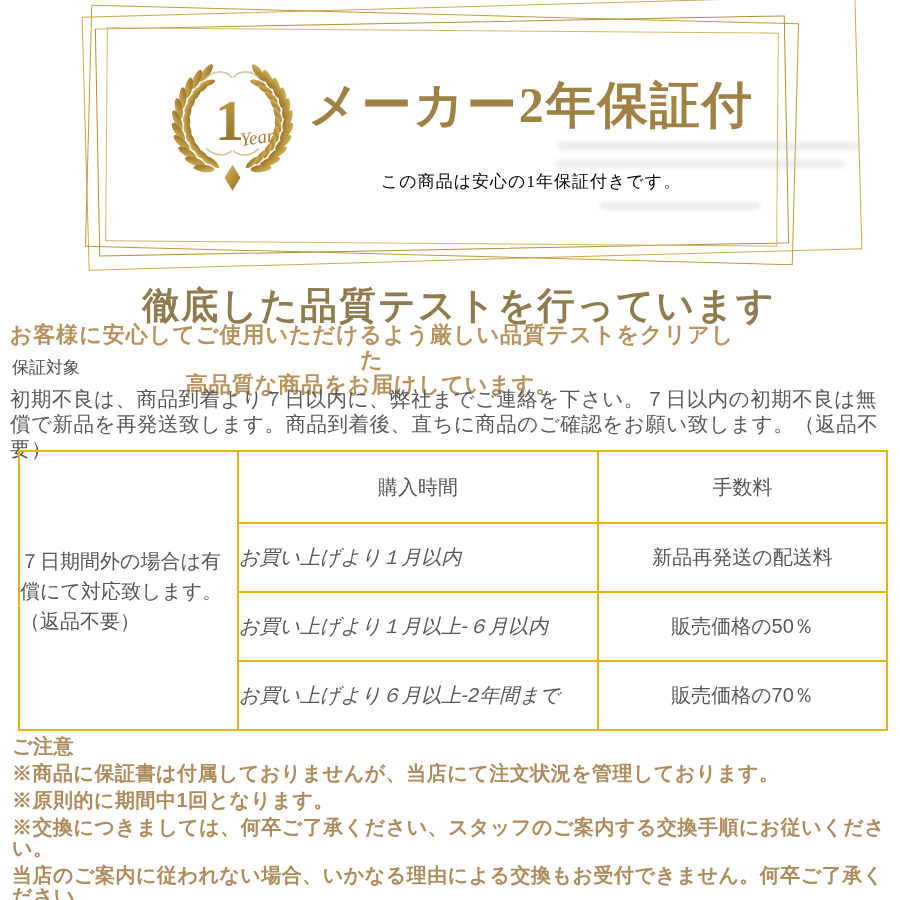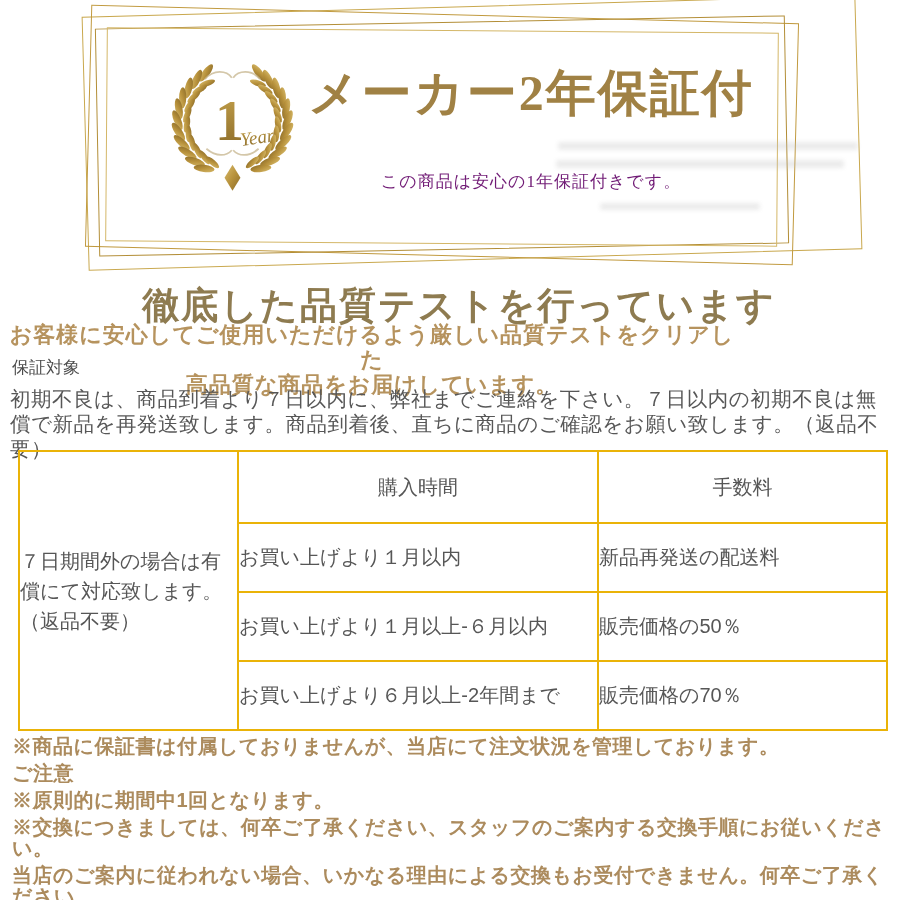--- a/index.html
+++ b/index.html
@@ -10,27 +10,27 @@
   
   .banner{position:absolute;left:0;top:0;width:900px;height:270px;}
   .frame{position:absolute;border:1.6px solid #c5a24a;background:transparent;}
   .f1{left:88px;top:14px;width:706px;height:240px;transform:rotate(1.5deg);border-color:#c19a3f;}
   .f2{left:97px;top:22px;width:688px;height:226px;transform:rotate(-1.1deg);border-color:#b3links;}
   .f2{border-color:#b38e37;}
   .f3{left:106px;top:30px;width:670px;height:212px;transform:rotate(0.45deg);border-color:#d4b768;}
   .f4{left:85px;top:6px;width:772px;height:252px;transform:rotate(-1.6deg);border-color:#c9a84e;}
   .wreath{position:absolute;left:160px;top:50px;}
   .banner-title{
-    position:absolute;left:298px;top:60px;width:466px;text-align:center;
+    position:absolute;left:298px;top:72px;width:466px;text-align:center;
     font-family:"Liberation Serif",serif;font-size:50px;font-weight:600;
     color:#a08144;letter-spacing:2px;white-space:nowrap;
   }
   .banner-caption{
     position:absolute;left:298px;top:170px;width:466px;text-align:center;
-    font-family:"Liberation Serif",serif;font-size:17px;color:#701a75;letter-spacing:1px;
+    font-family:"Liberation Serif",serif;font-size:17px;color:#000000;letter-spacing:1px;
   }
   .ghost{position:absolute;background:#b9b9b9;opacity:.28;filter:blur(2px);border-radius:3px;}
   .g1{left:558px;top:142px;width:300px;height:8px;}
   .g2{left:556px;top:160px;width:288px;height:8px;}
   .g3{left:600px;top:203px;width:160px;height:7px;}
   
   .heading{
     position:absolute;left:0;top:272px;width:900px;text-align:center;margin:9px;
     font-family:"Liberation Serif",serif;font-size:37px;font-weight:700;
     color:#8e7b50;letter-spacing:2px;
@@ -51,22 +51,22 @@
     position:absolute;left:18px;top:450px;width:868px;height:272px;
     border-collapse:collapse;table-layout:fixed;
     font-size:20px;color:#565656;
   }
   .fee-table th,.fee-table td{border:2px solid #eab308;font-weight:400;padding:0;}
   .col-left{width:219px;}
   .col-mid{width:360px;}
   .col-right{width:289px;}
   .cell-left{vertical-align:middle;padding:0 8px 0 10px;line-height:30px;font-size:20px;margin-left:48px;}
   .cell-head{text-align:center;height:70px;}
-  .cell-mid{text-align:left;padding-left:14px;height:67px;}
-  .cell-right{text-align:left;height:67px;border-radius:19px;}
+  .cell-mid{text-align:left;padding-left:14px;height:67px;font-style:italic;}
+  .cell-right{text-align:center;height:67px;border-radius:19px;}
   
   .notes{
     position:absolute;left:12px;top:736px;width:880px;
     font-size:20px;font-weight:600;color:#ac8b5d;letter-spacing:0.5px;
   }
   .notes .line{margin-bottom:6px;line-height:21px;}
 </style>
 </head>
 <body>
 
@@ -187,20 +187,20 @@
       <td class="cell-right">販売価格の50％</td>
     </tr>
     <tr>
       <td class="cell-mid">お買い上げより６月以上-2年間まで</td>
       <td class="cell-right">販売価格の70％</td>
     </tr>
   </tbody>
     </table>
 
   <div class="notes">
+    <div class="line">ご注意</div>
     <div class="line">※商品に保証書は付属しておりませんが、当店にて注文状況を管理しております。</div>
-    <div class="line">ご注意</div>
     <div class="line">※原則的に期間中1回となります。</div>
     <div class="line">※交換につきましては、何卒ご了承ください、スタッフのご案内する交換手順にお従いください。</div>
     <div class="line">当店のご案内に従われない場合、いかなる理由による交換もお受付できません。何卒ご了承ください。</div>
   </div>
 
 </div>
 
 </body></html>

